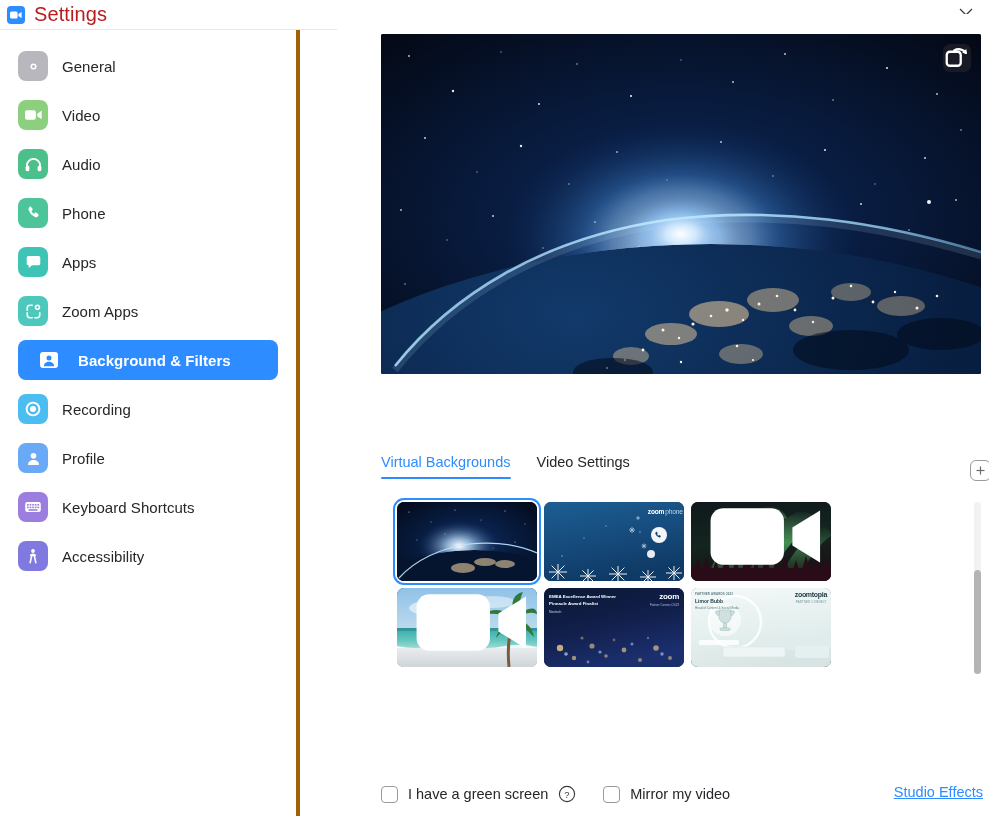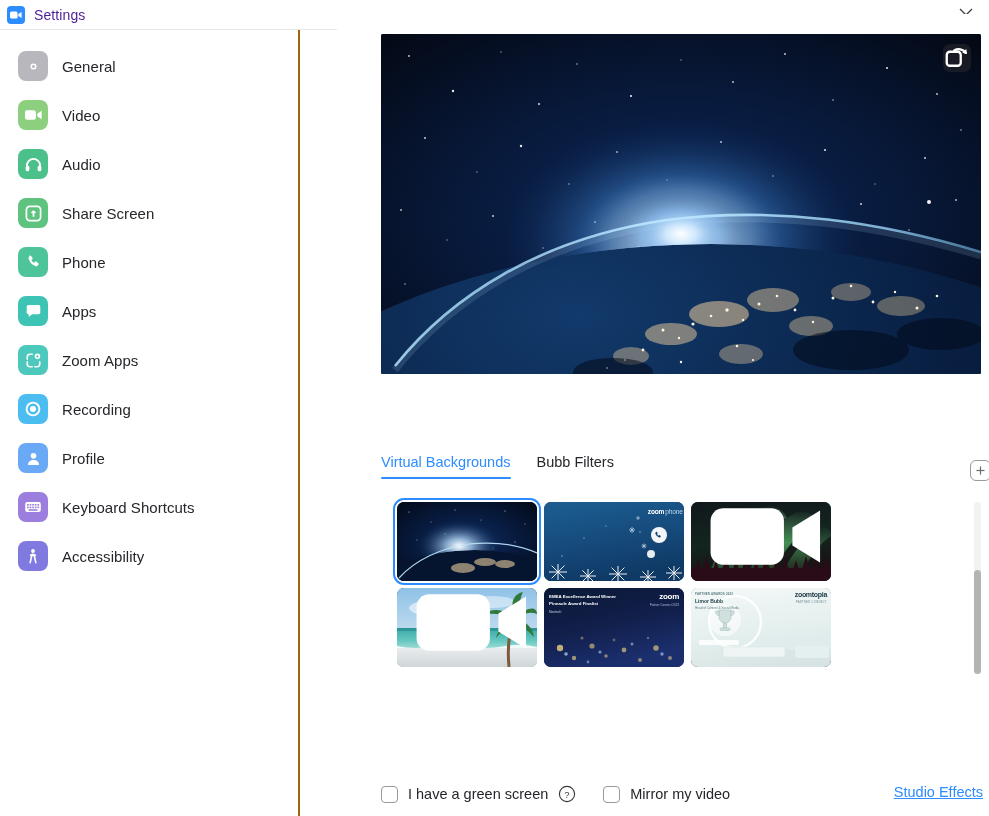--- a/index.html
+++ b/index.html
@@ -18,34 +18,34 @@
     display: flex; align-items: center;
     border-bottom: 1px solid #e8e8e8;
   }
   .titlebar-logo {
     width: 18px; height: 18px; margin-left: 7px; margin-right: 9px;
     background: #2d8cff; border-radius: 4px;
     display: flex; align-items: center; justify-content: center;
   }
   .titlebar-logo svg { display: block; }
   .titlebar-title {
-    font-size: 14px; color: #4c1d95; letter-spacing: 0.1px; text-align: center;
+    font-size: 20px; color: #b91c1c; letter-spacing: 0.1px; text-align: center;
   }
   .close-btn {
     position: absolute; right: 0; top: 0; width: 46px; height: 29px;
     display: flex; align-items: center; justify-content: center;
     cursor: pointer;
   }
   .close-btn svg { display: block; }
 
   
   .sidebar {
     position: absolute; left: 0; top: 30px; width: 300px; height: 786px;
     background: #ffffff;
-    border-right: 2px solid #a16207;
+    border-right: 4px solid #a16207;
     padding-top: 16px;
   }
   .nav-item {
     display: flex; align-items: center;
     height: 40px; margin: 0 18px 9px 18px;
     padding-left: 0px;
     border-radius: 8px;
     cursor: pointer;
   }
   .nav-item.active { background: #2d8cff; }
@@ -207,29 +207,20 @@
     <div class="nav-icon" style="background:#4cc08a">
       <svg width="17" height="15" viewBox="0 0 18 16">
           <path d="M2 12V9a7 7 0 0114 0v3" stroke="#fff" stroke-width="2" fill="none" stroke-linecap="round"></path>
           <rect x="0.6" y="9" width="4" height="6.2" rx="2" fill="#fff"></rect>
           <rect x="13.4" y="9" width="4" height="6.2" rx="2" fill="#fff"></rect>
         </svg>
     </div>
     <div class="nav-label">Audio</div>
   </div>
 
-  <div class="nav-item">
-    <div class="nav-icon" style="background:#5ec37e">
-      <svg width="17" height="17" viewBox="0 0 18 18">
-          <rect x="1.5" y="1.5" width="15" height="15" rx="3.5" fill="none" stroke="#fff" stroke-width="1.8"></rect>
-          <path d="M9 5.2 L12 8.6 H10 V12.4 H8 V8.6 H6 Z" fill="#fff"></path>
-        </svg>
-    </div>
-    <div class="nav-label">Share Screen</div>
-  </div>
 
   <div class="nav-item">
     <div class="nav-icon" style="background:#4ec49a">
       <svg width="16" height="16" viewBox="0 0 18 18">
           <path fill="#fff" d="M5.1 2.1c.6-.5 1.5-.4 2 .3l1.3 1.9c.4.6.3 1.4-.3 1.8l-.8.6c.5 1.4 1.6 2.6 3 3.2l.6-.8c.5-.6 1.3-.7 1.9-.3l1.9 1.3c.7.5.8 1.4.3 2l-.9 1c-.6.6-1.4.8-2.2.6C8.3 12.6 5.3 9.6 4 5.2c-.2-.8 0-1.6.6-2.2z"></path>
         </svg>
     </div>
     <div class="nav-label">Phone</div>
   </div>
 
@@ -247,20 +238,30 @@
       <svg width="17" height="17" viewBox="0 0 18 18">
         <path d="M7.6 2.4H5.2A2.8 2.8 0 002.4 5.2v2.4" stroke="#fff" stroke-width="1.7" fill="none" stroke-linecap="round"></path>
         <path d="M2.4 10.4v2.4a2.8 2.8 0 002.8 2.8h2.4" stroke="#fff" stroke-width="1.7" fill="none" stroke-linecap="round"></path>
         <path d="M10.4 15.6h2.4a2.8 2.8 0 002.8-2.8v-2.4" stroke="#fff" stroke-width="1.7" fill="none" stroke-linecap="round"></path>
         <circle cx="13.2" cy="4.6" r="2.1" fill="none" stroke="#fff" stroke-width="1.7"></circle>
       </svg>
     </div>
     <div class="nav-label">Zoom Apps</div>
   </div>
 
+  <div class="nav-item active">
+    <div class="nav-icon" style="background:transparent">
+      <svg width="20" height="18" viewBox="0 0 20 18">
+        <rect x="1" y="1" width="18" height="16" rx="3" fill="#fff"></rect>
+        <circle cx="10" cy="6.9" r="2.5" fill="#2d8cff"></circle>
+        <path d="M4.9 15.2c0-2.8 2.3-4.4 5.1-4.4s5.1 1.6 5.1 4.4z" fill="#2d8cff"></path>
+      </svg>
+    </div>
+    <div class="nav-label">Background &amp; Filters</div>
+  </div>
 
   <div class="nav-item">
     <div class="nav-icon" style="background:#4bbdf0">
       <svg width="18" height="18" viewBox="0 0 18 18">
           <circle cx="9" cy="9" r="6.4" fill="none" stroke="#fff" stroke-width="1.9"></circle>
           <circle cx="9" cy="9" r="3" fill="#fff"></circle>
         </svg>
     </div>
     <div class="nav-label">Recording</div>
   </div>
@@ -444,21 +445,21 @@
       <svg width="16" height="16" viewBox="0 0 18 18">
         <rect x="2.4" y="5" width="9" height="9" rx="2" fill="none" stroke="#fff" stroke-width="1.5"></rect>
         <path d="M7.2 4.2 A5.6 5.6 0 0114.6 5.6" fill="none" stroke="#fff" stroke-width="1.5" stroke-linecap="round"></path>
         <path d="M15 3.2 L15.4 6.4 L12.3 5.7 Z" fill="#fff"></path>
       </svg>
     </div>
   </div>
 
   <div class="tabs">
     <div class="tab active">Virtual Backgrounds</div>
-    <div class="tab">Bubb Filters</div>
+    <div class="tab">Video Settings</div>
     <div class="add-btn">
       <svg width="11" height="11" viewBox="0 0 12 12">
         <line x1="6" y1="1.6" x2="6" y2="10.4" stroke="#6b6b6b" stroke-width="1.3"></line>
         <line x1="1.6" y1="6" x2="10.4" y2="6" stroke="#6b6b6b" stroke-width="1.3"></line>
       </svg>
     </div>
   </div>
 
   <div class="thumbs-wrap">
     <div class="thumbs">

